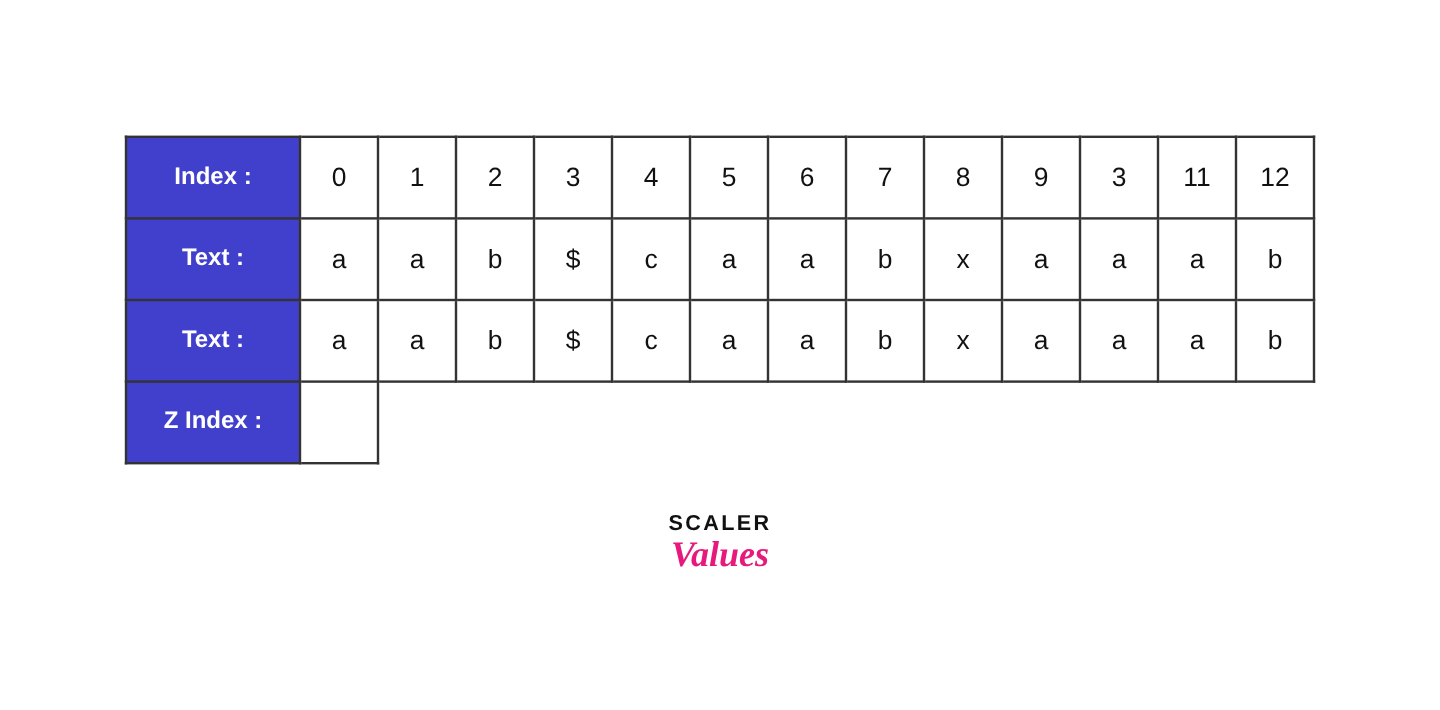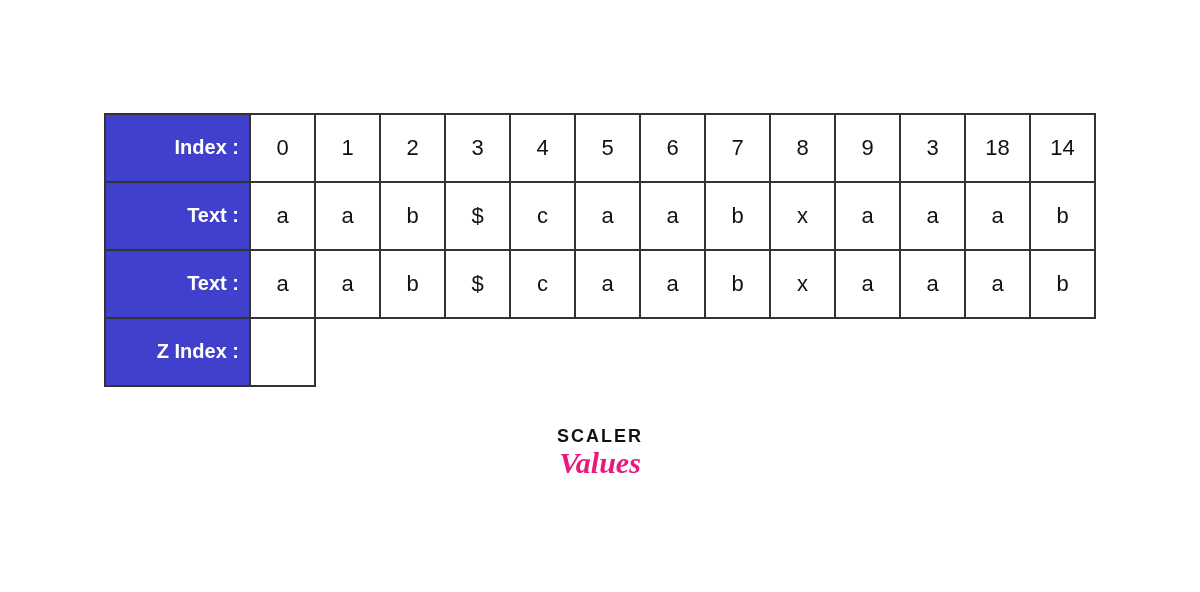--- a/index.html
+++ b/index.html
@@ -41,21 +41,20 @@
     }
 
     td.label-cell {
       background-color: #4040cc;
       color: #ffffff;
       font-weight: 700;
       font-size: 20px;
       width: 145px;
       padding: 0 10px;
       border-color: #333;
-      text-align: right;
     }
 
     td.data-cell {
       background-color: #ffffff;
       color: #111;
     }
 
     .logo-container {
       display: flex;
       flex-direction: column;
@@ -92,22 +91,22 @@
           <td class="data-cell">1</td>
           <td class="data-cell">2</td>
           <td class="data-cell">3</td>
           <td class="data-cell">4</td>
           <td class="data-cell">5</td>
           <td class="data-cell">6</td>
           <td class="data-cell">7</td>
           <td class="data-cell">8</td>
           <td class="data-cell">9</td>
           <td class="data-cell">3</td>
-          <td class="data-cell">18</td>
-          <td class="data-cell">14</td>
+          <td class="data-cell">11</td>
+          <td class="data-cell">12</td>
         </tr>
         <tr>
           <td class="label-cell">Text :</td>
           <td class="data-cell">a</td>
           <td class="data-cell">a</td>
           <td class="data-cell">b</td>
           <td class="data-cell">$</td>
           <td class="data-cell">c</td>
           <td class="data-cell">a</td>
           <td class="data-cell">a</td>

